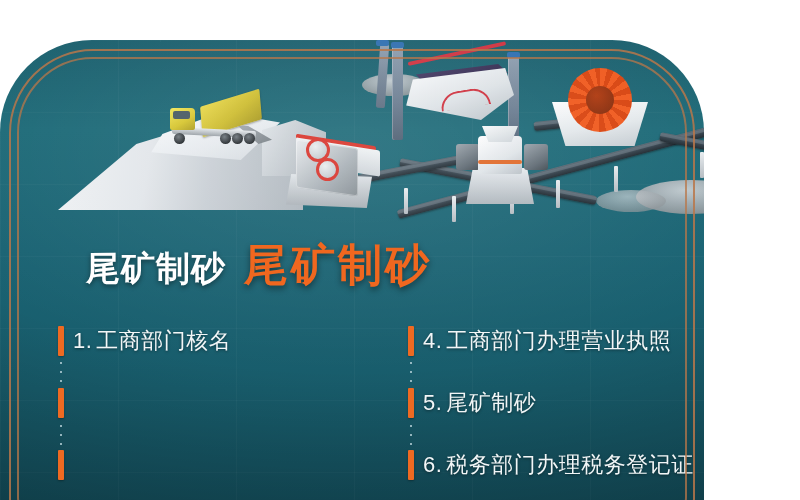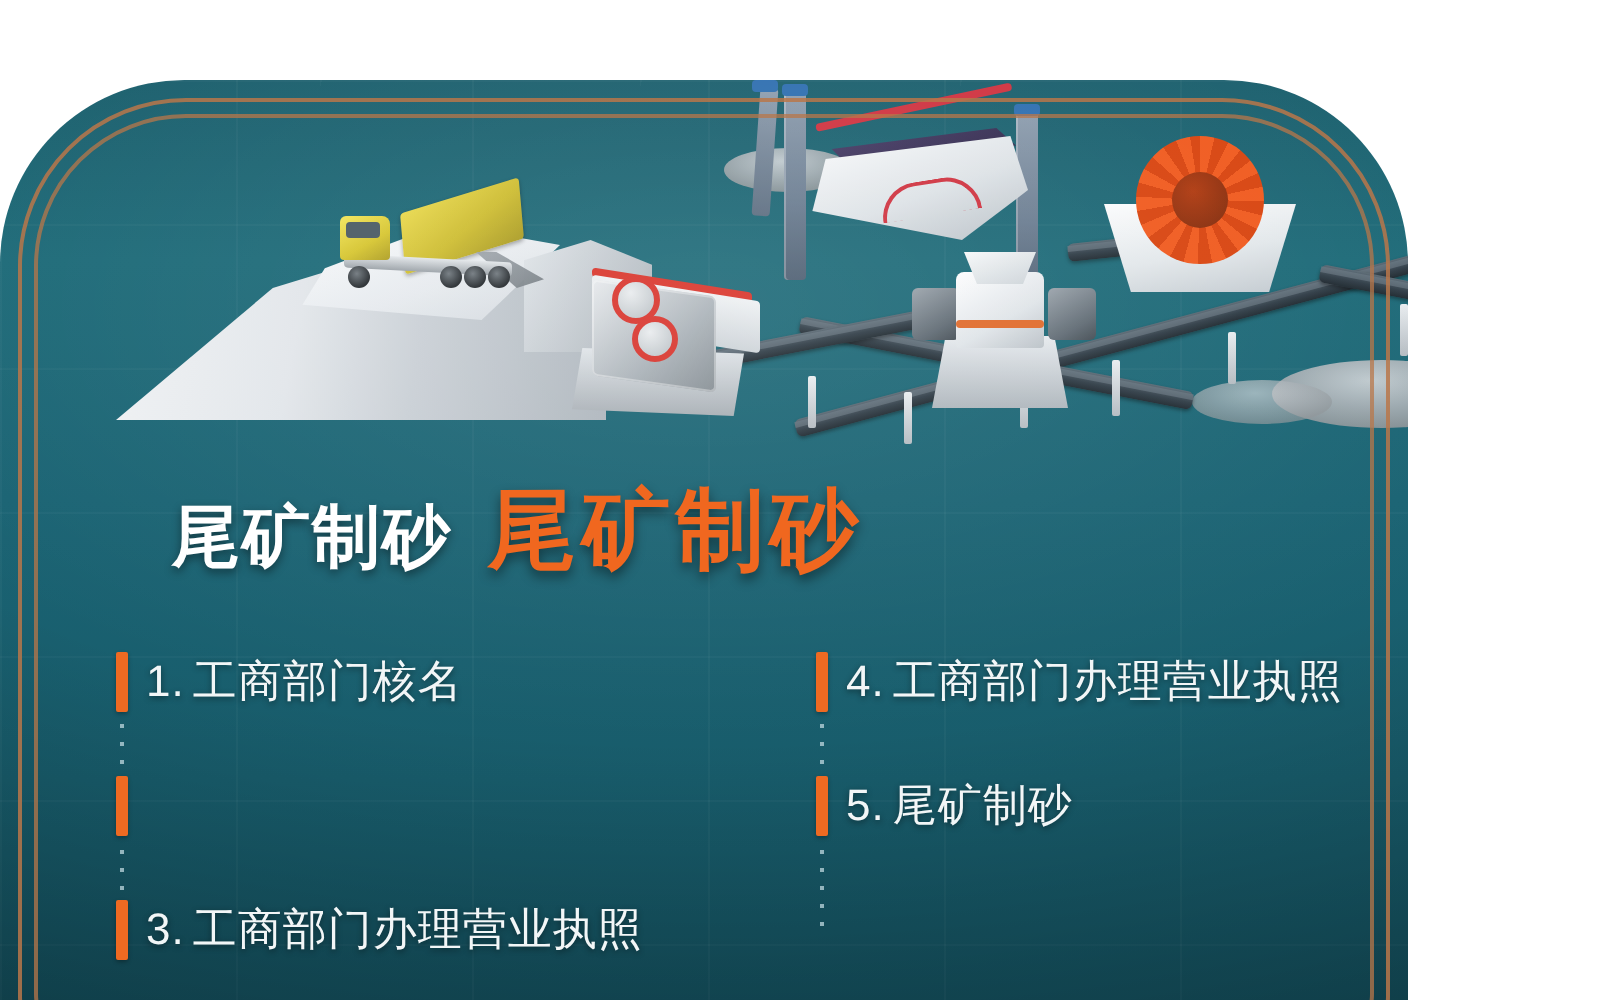--- a/index.html
+++ b/index.html
@@ -333,42 +333,45 @@
             <span class="num">1.</span><span>工商部门核名</span>
           </span>
         </div>
 
         <div class="item">
           <span class="bar"></span>
         </div>
 
         <div class="item">
           <span class="bar"></span>
-          <span class="txt">
-            <span class="num">3.</span><span>工商部门办理营业执照</span>
-          </span>
         </div>
       </div>
 
       <div class="col-list">
         <div class="dots"></div>
 
         <div class="item">
           <span class="bar"></span>
           <span class="txt">
             <span class="num">4.</span><span>工商部门办理营业执照</span>
           </span>
         </div>
 
         <div class="item">
           <span class="bar"></span>
           <span class="txt">
             <span class="num">5.</span><span>尾矿制砂</span>
           </span>
         </div>
 
+        <div class="item">
+          <span class="bar"></span>
+          <span class="txt">
+            <span class="num">6.</span><span>税务部门办理税务登记证</span>
+          </span>
+        </div>
       </div>
     </div>
 
     <div class="copper outer"></div>
     <div class="copper inner"></div>
   </div>
 </div>
 
 </body></html>

